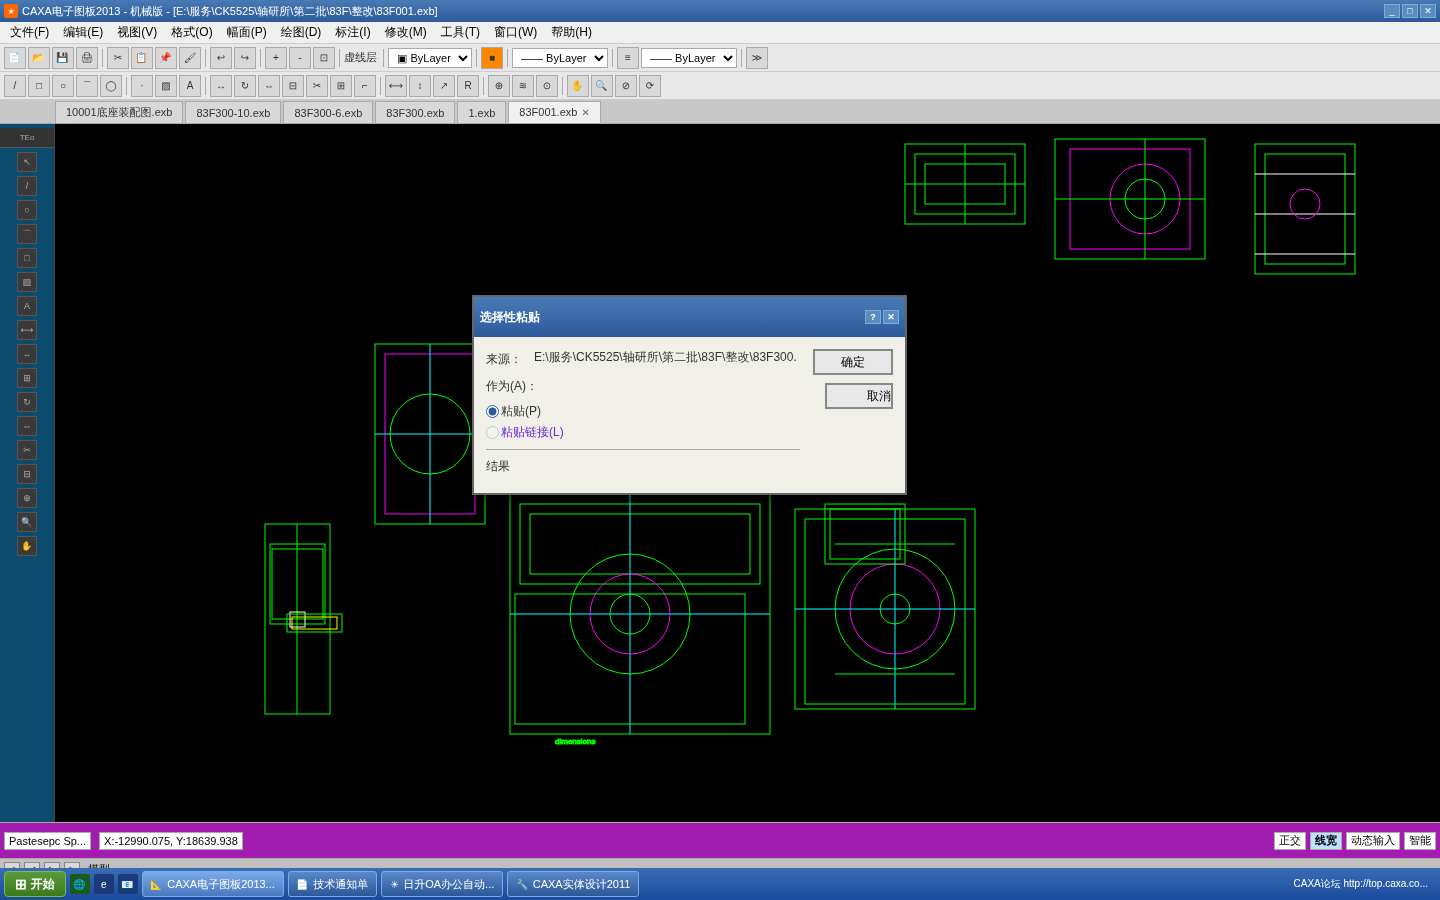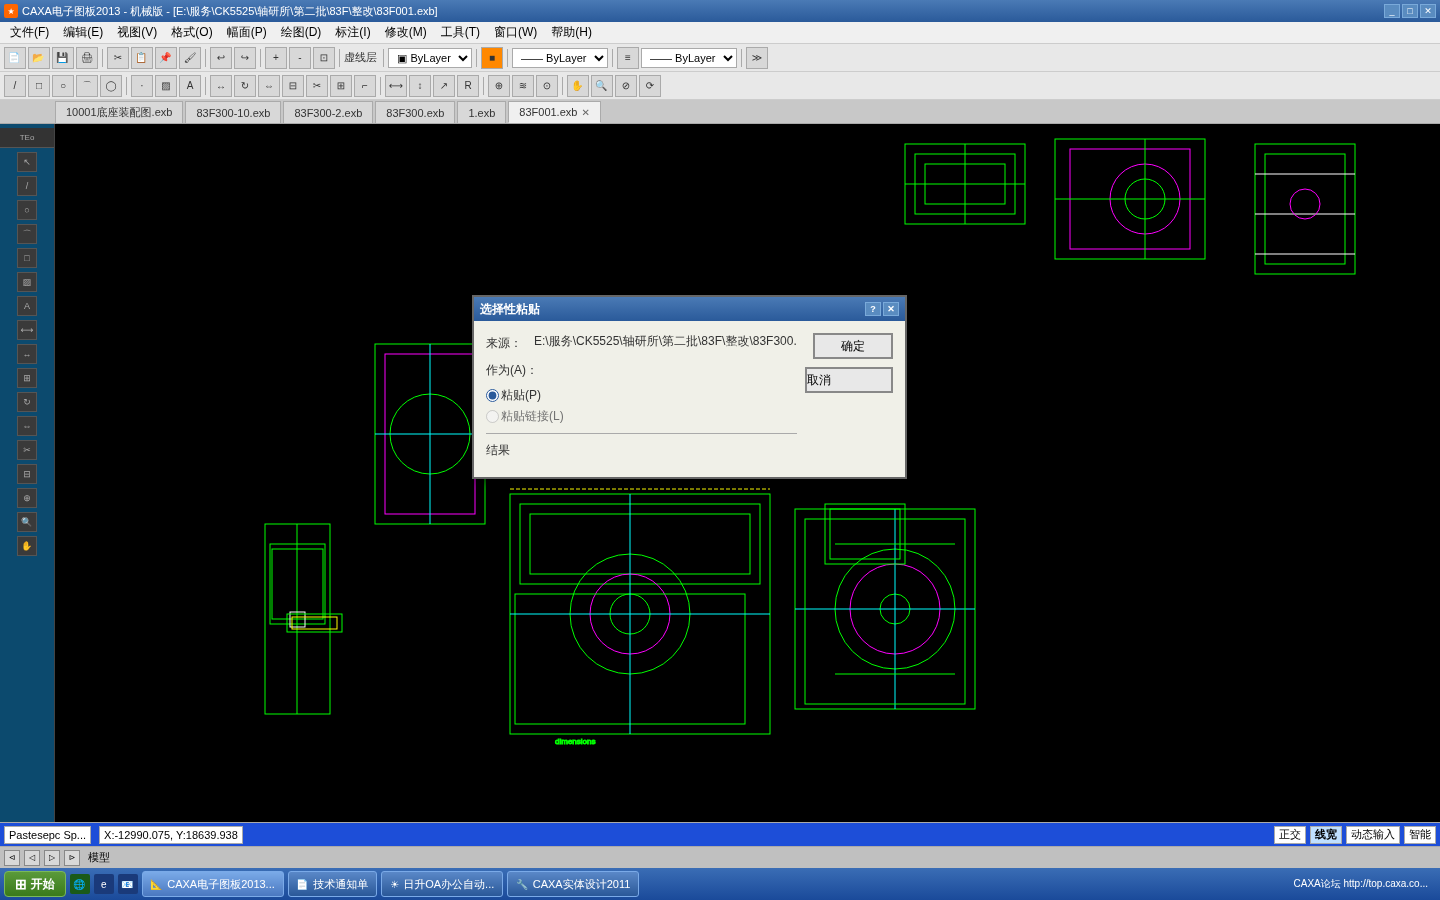--- a/index.html
+++ b/index.html
@@ -206,22 +206,22 @@
     #cad-bg {
       width: 100%;
       height: 100%;
       position: absolute;
       top: 0; left: 0;
     }
 
     
     #status-bar {
       width: 100%;
-      height: 24px;
-      background: #1d4ed8;
+      height: 36px;
+      background: #a21caf;
       display: flex;
       align-items: center;
       padding: 0 4px;
       gap: 8px;
       border-top: 1px solid #aaa;
       font-size: 11px;
     }
     .status-item {
       padding: 0 4px;
       border: 1px solid #aaa;
@@ -325,21 +325,21 @@
       top: 295px;
       left: 472px;
       width: 435px;
       background: #f0f0e8;
       border: 2px solid #666;
       box-shadow: 4px 4px 8px rgba(0,0,0,0.5);
       pointer-events: all;
       z-index: 101;
     }
     #dialog-title-bar {
-      height: 24px;
+      height: 40px;
       background: linear-gradient(to bottom, #4a7ab5, #2a5a9a);
       display: flex;
       align-items: center;
       justify-content: space-between;
       padding: 0 6px;
       color: white;
       font-size: 12px;
       font-weight: bold;
     }
     #dialog-title-controls {
@@ -383,29 +383,29 @@
       height: 26px;
       background: #e8e8e8;
       border: 2px solid #888;
       font-size: 12px;
       cursor: pointer;
       display: flex;
       align-items: center;
       justify-content: center;
     }
     #cancel-btn {
-      width: 88px;
+      width: 68px;
       height: 26px;
       background: #e8e8e8;
       border: 2px solid #888;
       font-size: 12px;
       cursor: pointer;
       display: flex;
       align-items: center;
-      justify-content: flex-start;
+      justify-content: flex-end;
       margin-top: 4px;
     }
 
     .dialog-section {
       font-size: 12px;
       color: #333;
       margin-bottom: 6px;
     }
     .radio-row {
       display: flex;
@@ -570,21 +570,21 @@
 </div>
 
 <div id="tab-bar">
   <div class="tab">
     <span>10001底座装配图.exb</span>
   </div>
   <div class="tab">
     <span>83F300-10.exb</span>
   </div>
   <div class="tab">
-    <span>83F300-2.exb</span>
+    <span>83F300-6.exb</span>
   </div>
   <div class="tab">
     <span>83F300.exb</span>
   </div>
   <div class="tab">
     <span>1.exb</span>
   </div>
   <div class="tab active">
     <span>83F001.exb</span>
     <span class="tab-close">✕</span>
@@ -754,21 +754,21 @@
           </div>
 
           <div class="radio-row">
             <input type="radio" name="paste-type" checked="" class="radio-input" style="">
             <label>粘贴(P)</label>
           </div>
 
 
           <div class="radio-row" style="margin-top:4px;">
             <input type="radio" name="paste-type" class="radio-input" disabled="" style="">
-            <label style="color:#737373;">粘贴链接(L)</label>
+            <label style="color:#6d28d9;">粘贴链接(L)</label>
           </div>
 
           <div id="result-section">
             <div class="dialog-section">结果</div>
           </div>
         </div>
 
         <div style="display:flex;flex-direction:column;align-items:flex-end;gap:4px;min-width:85px;">
           <div id="ok-btn">
             <span>确定</span>

